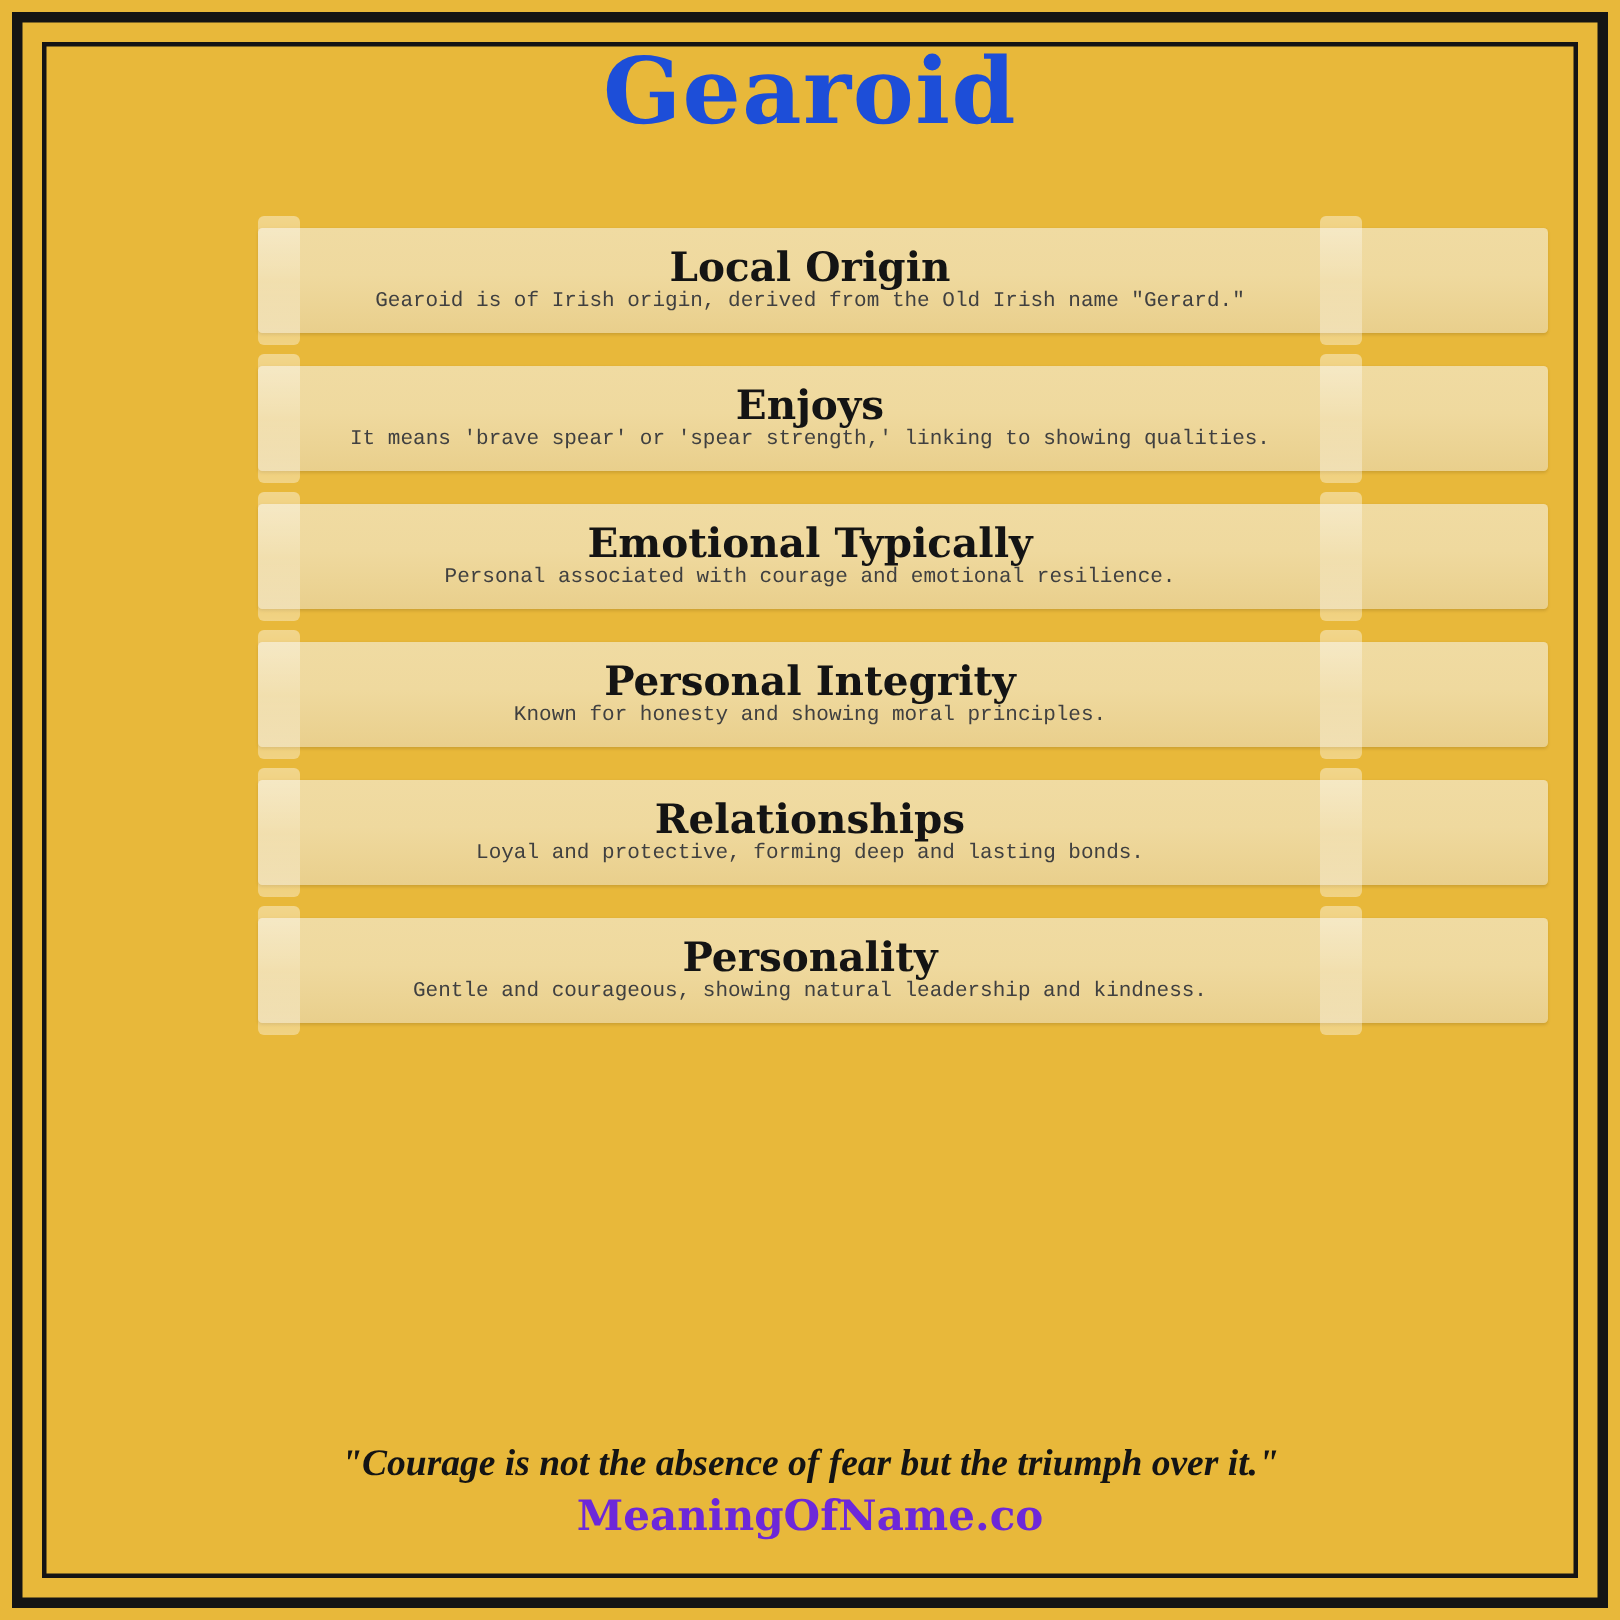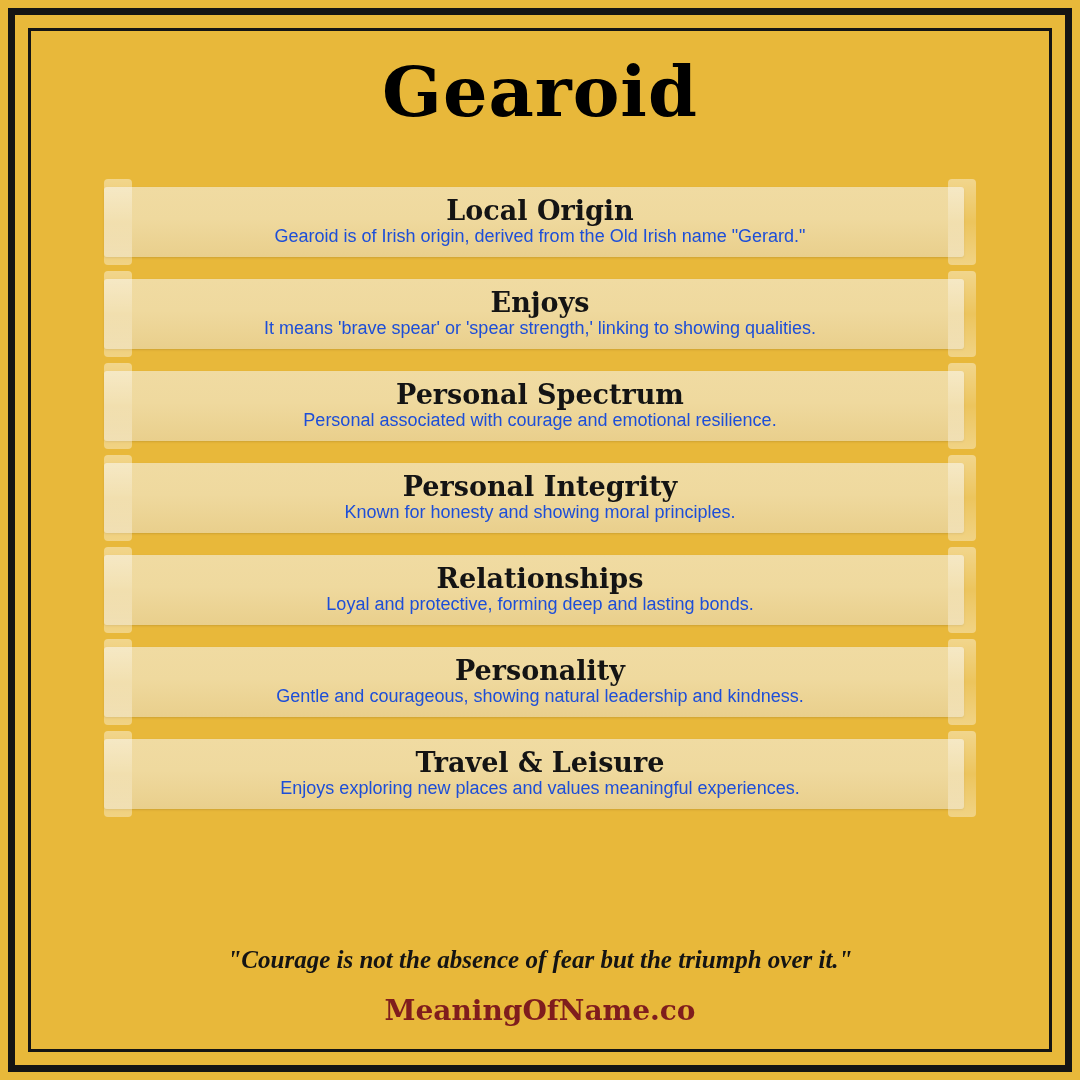--- a/index.html
+++ b/index.html
@@ -53,40 +53,39 @@
     bottom: 31px;
     box-sizing: border-box;
     display: flex;
     flex-direction: column;
     align-items: center;
   }
 
   .title {
     font-family: "DejaVu Serif", serif;
     font-weight: bold;
-    font-size: 70px;
+    font-size: 61px;
     line-height: 1;
-    color: #000000;
+    color: #1d4ed8;
     letter-spacing: 1px;
-    margin-top: 26px;
     text-align: center;
   }
 
   .sections {
     margin-top: 52px;
     width: 100%;
     display: flex;
     flex-direction: column;
     align-items: center;
     gap: 6px;
   }
 
   .section {
     position: relative;
-    width: 872px;
+    width: 736px;
     height: 86px;
     box-sizing: border-box;
     display: flex;
     flex-direction: column;
     align-items: center;
     justify-content: center;
   }
 
   
   .section .ribbon {
@@ -119,23 +118,23 @@
   }
 
   .sec-title {
     font-family: "DejaVu Serif", serif;
     font-weight: bold;
     font-size: 27px;
     color: #141414;
     line-height: 1.05;
   }
   .sec-desc {
-    font-family: Liberation Sans, sans-serif;
-    font-size: 18px;
-    color: #1d4ed8;
+    font-family: Liberation Mono, monospace;
+    font-size: 14px;
+    color: #404040;
     line-height: 1.1;
     margin-top: 1px;
   }
 
   .footer {
     margin-top: auto;
     width: 100%;
     display: flex;
     flex-direction: column;
     align-items: center;
@@ -143,25 +142,25 @@
   }
   .quote {
     font-family: "Liberation Serif", serif;
     font-style: italic;
     font-weight: bold;
     font-size: 25px;
     color: #141414;
     text-align: center;
   }
   .brand {
-    margin-top: 20px;
+    margin-top: 4px;
     font-family: "DejaVu Serif", serif;
     font-weight: bold;
     font-size: 28px;
-    color: #7f1d1d;
+    color: #6d28d9;
     letter-spacing: 0px;
     text-align: center;
   }
 </style>
 </head>
 <body>
 
 <div class="card">
   <div class="frame-outer"></div>
   <div class="frame-inner"></div>
@@ -190,21 +189,21 @@
           <div class="sec-title">Enjoys</div>
           <div class="sec-desc">It means 'brave spear' or 'spear strength,' linking to showing qualities.</div>
         </div>
       </div>
 
       <div class="section">
         <div class="ribbon"></div>
         <div class="tab-l"></div>
         <div class="tab-r"></div>
         <div class="txt">
-          <div class="sec-title">Personal Spectrum</div>
+          <div class="sec-title">Emotional Typically</div>
           <div class="sec-desc">Personal associated with courage and emotional resilience.</div>
         </div>
       </div>
 
       <div class="section">
         <div class="ribbon"></div>
         <div class="tab-l"></div>
         <div class="tab-r"></div>
         <div class="txt">
           <div class="sec-title">Personal Integrity</div>
@@ -225,29 +224,20 @@
       <div class="section">
         <div class="ribbon"></div>
         <div class="tab-l"></div>
         <div class="tab-r"></div>
         <div class="txt">
           <div class="sec-title">Personality</div>
           <div class="sec-desc">Gentle and courageous, showing natural leadership and kindness.</div>
         </div>
       </div>
 
-      <div class="section">
-        <div class="ribbon"></div>
-        <div class="tab-l"></div>
-        <div class="tab-r"></div>
-        <div class="txt">
-          <div class="sec-title">Travel &amp; Leisure</div>
-          <div class="sec-desc">Enjoys exploring new places and values meaningful experiences.</div>
-        </div>
-      </div>
 
     </div>
 
     <div class="footer">
       <div class="quote">"Courage is not the absence of fear but the triumph over it."</div>
       <div class="brand">MeaningOfName.co</div>
     </div>
 
   </div>
 </div>

